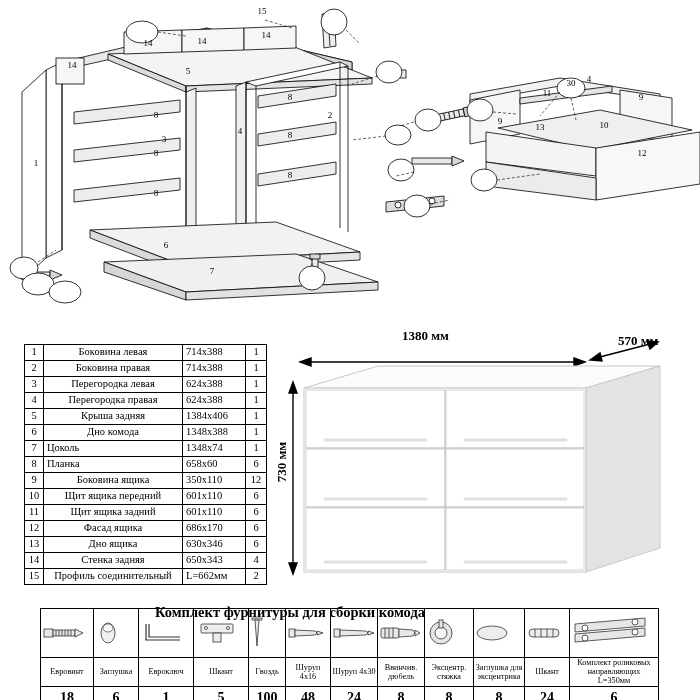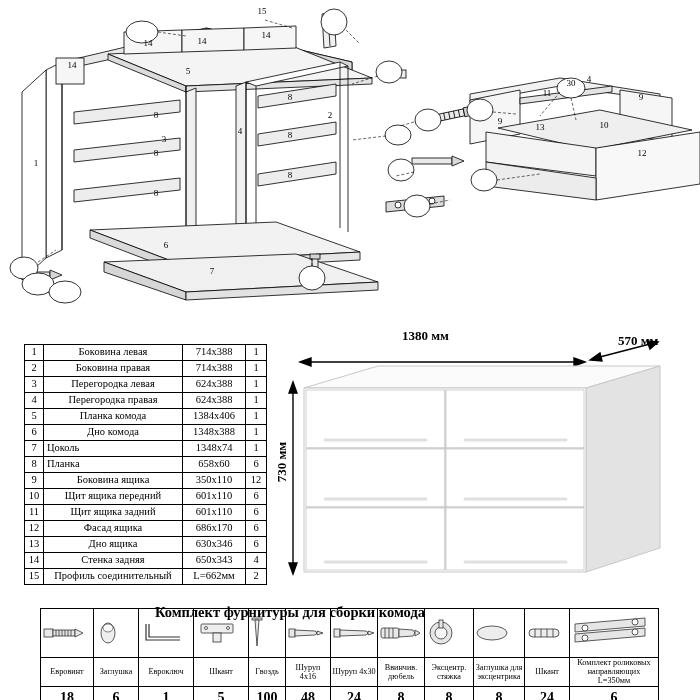--- a/index.html
+++ b/index.html
@@ -8,21 +8,21 @@
 
   
   .assembly{position:absolute;left:0;top:0;width:700px;height:310px;}
   svg{display:block;}
 
   
   .parts-table{position:absolute;left:24px;top:344px;border-collapse:collapse;font-size:10.5px;}
   .parts-table td{border:1px solid #000;padding:1px 3px;line-height:1.18;height:13px;}
   .parts-table td.num{width:12px;text-align:center;}
   .parts-table td.nm{width:132px;text-align:center;}
-  .parts-table td.dim{width:56px;text-align:center;}
+  .parts-table td.dim{width:56px;}
   .parts-table td.qty{width:14px;text-align:center;}
   .parts-table td.center{text-align:left;}
 
   
   .product{position:absolute;left:280px;top:296px;width:410px;height:256px;margin-top:40px;}
   .dim-label{position:absolute;font-family:"Liberation Serif",serif;font-weight:bold;font-size:13px;}
 
   
   .kit-title{position:absolute;left:0;top:604px;width:580px;text-align:center;font-weight:bold;font-size:14.5px;}
   .kit{position:absolute;left:40px;top:608px;border-collapse:collapse;}
@@ -240,21 +240,21 @@
           <td class="qty">1</td>
         </tr>
       <tr>
           <td class="num">4</td>
           <td class="nm">Перегородка правая</td>
           <td class="dim">624x388</td>
           <td class="qty">1</td>
         </tr>
       <tr>
           <td class="num">5</td>
-          <td class="nm">Планка комода</td>
+          <td class="nm">Крыша задняя</td>
           <td class="dim">1384x406</td>
           <td class="qty">1</td>
         </tr>
       <tr>
           <td class="num">6</td>
           <td class="nm">Дно комода</td>
           <td class="dim">1348x388</td>
           <td class="qty">1</td>
         </tr>
       <tr>

